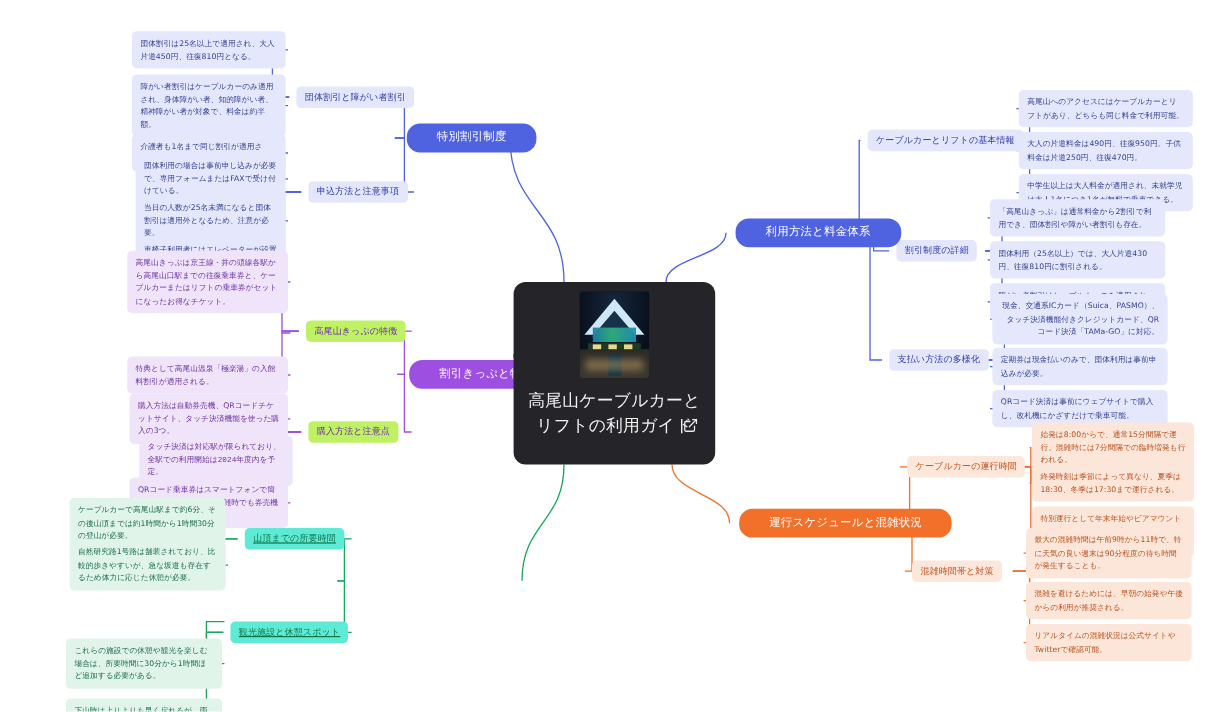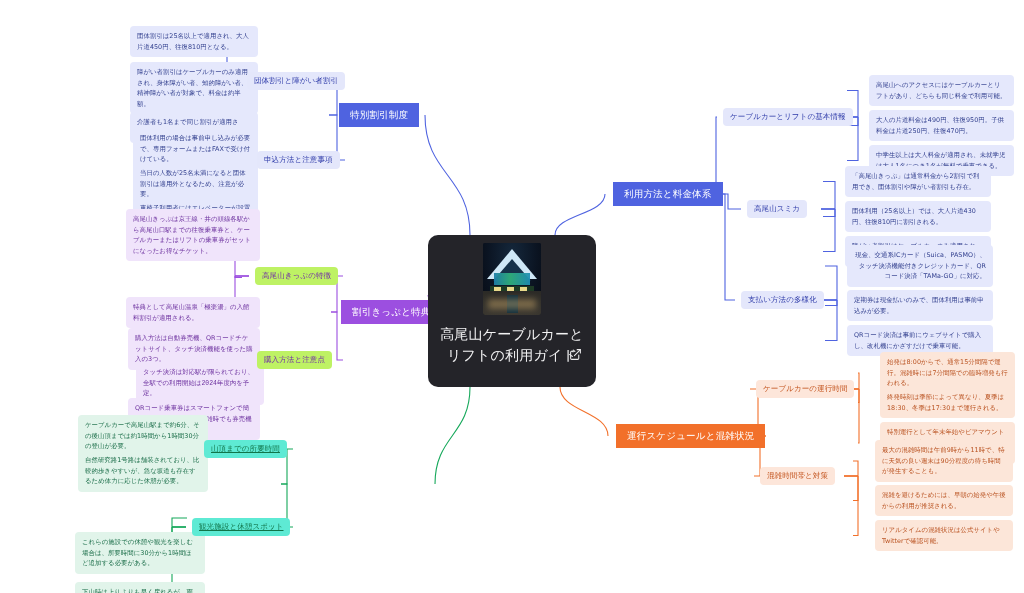--- a/index.html
+++ b/index.html
@@ -61,22 +61,22 @@
     position:absolute;right:14px;bottom:26px;
     width:13px;height:13px;
   }
 
   
   .n1{
     position:absolute;
     color:#ffffff;
     font-size:9.5px;
     line-height:1;
-    padding:7px 11px;
-    border-radius:0;
+    padding:7px 25px;
+    border-radius:11px;
     white-space:nowrap;
     z-index:4;
     letter-spacing:.2px;
   }
   .n1.blue{background:#4f63e0;}
   .n1.purple{background:#9c4fe0;}
   .n1.green{background:#15a85a;}
   .n1.orange{background:#f2702a;}
 
   
@@ -99,21 +99,20 @@
   .leaf{
     position:absolute;
     font-size:6.4px;
     line-height:1.65;
     padding:5px 7px;
     border-radius:4px;
     box-sizing:border-box;
     z-index:2;
     letter-spacing:.05px;
     text-align:left;
-    margin-left:20px;
   }
   .leaf.blue{background:#e5e8fc;color:#33408f;}
   .leaf.purple{background:#f0e4fb;color:#6b2f9e;}
   .leaf.green{background:#e1f4ea;color:#186c47;}
   .leaf.orange{background:#fce6d9;color:#b9511f;}
 </style>
 </head>
 <body>
 
 <div id="canvas">
@@ -212,21 +211,21 @@
     <div class="leaf green" style="left: 58px; top: 415px; width: 130px; min-height: 30px;">ケーブルカーで高尾山駅まで約6分、その後山頂までは約1時間から1時間30分の登山が必要。</div>
     <div class="leaf green" style="left: 58px; top: 450px; width: 130px; min-height: 40px;">自然研究路1号路は舗装されており、比較的歩きやすいが、急な坂道も存在するため体力に応じた休憩が必要。</div>
     <div class="n2 green" style="left: 192px; top: 518px;">観光施設と休憩スポット</div>
     <div class="leaf green" style="left: 55px; top: 532px; width: 130px; min-height: 40px;">これらの施設での休憩や観光を楽しむ場合は、所要時間に30分から1時間ほど追加する必要がある。</div>
     <div class="leaf green" style="left: 55px; top: 582px; width: 130px; min-height: 30px;">下山時は上りよりも早く戻れるが、雨天や混雑時には時間がかかることがある。</div>
     <div class="n1 blue" style="left: 613px; top: 182px;">利用方法と料金体系</div>
     <div class="n2 blue" style="left: 723px; top: 108px;">ケーブルカーとリフトの基本情報</div>
     <div class="leaf blue" style="left: 849px; top: 75px; width: 145px; min-height: 30px;">高尾山へのアクセスにはケーブルカーとリフトがあり、どちらも同じ料金で利用可能。</div>
     <div class="leaf blue" style="left: 849px; top: 110px; width: 145px; min-height: 30px;">大人の片道料金は490円、往復950円。子供料金は片道250円、往復470円。</div>
     <div class="leaf blue" style="left: 849px; top: 145px; width: 145px; min-height: 30px;">中学生以上は大人料金が適用され、未就学児は大人1名につき1名が無料で乗車できる。</div>
-    <div class="n2 blue" style="left: 747px; top: 200px;">高尾山スミカ</div>
+    <div class="n2 blue" style="left: 747px; top: 200px;">割引制度の詳細</div>
     <div class="leaf blue" style="left: 825px; top: 166px; width: 146px; min-height: 30px;">「高尾山きっぷ」は通常料金から2割引で利用でき、団体割引や障がい者割引も存在。</div>
     <div class="leaf blue" style="left: 825px; top: 201px; width: 146px; min-height: 30px;">団体利用（25名以上）では、大人片道430円、往復810円に割引される。</div>
     <div class="leaf blue" style="left: 825px; top: 236px; width: 146px; min-height: 30px;">障がい者割引はケーブルカーのみ適用され、料金は約半額。</div>
     <div class="n2 blue" style="left: 741px; top: 291px;">支払い方法の多様化</div>
     <div class="leaf blue" style="left: 827px; top: 245px; width: 146px; min-height: 40px; text-align: right;">現金、交通系ICカード（Suica、PASMO）、タッチ決済機能付きクレジットカード、QRコード決済「TAMa-GO」に対応。</div>
     <div class="leaf blue" style="left: 827px; top: 290px; width: 146px; min-height: 30px;">定期券は現金払いのみで、団体利用は事前申込みが必要。</div>
     <div class="leaf blue" style="left: 827px; top: 325px; width: 146px; min-height: 30px;">QRコード決済は事前にウェブサイトで購入し、改札機にかざすだけで乗車可能。</div>
     <div class="n1 orange" style="left: 616px; top: 424px;">運行スケジュールと混雑状況</div>
     <div class="n2 orange" style="left: 756px; top: 380px;">ケーブルカーの運行時間</div>
     <div class="leaf orange" style="left: 860px; top: 352px; width: 135px; min-height: 30px;">始発は8:00からで、通常15分間隔で運行。混雑時には7分間隔での臨時増発も行われる。</div>

